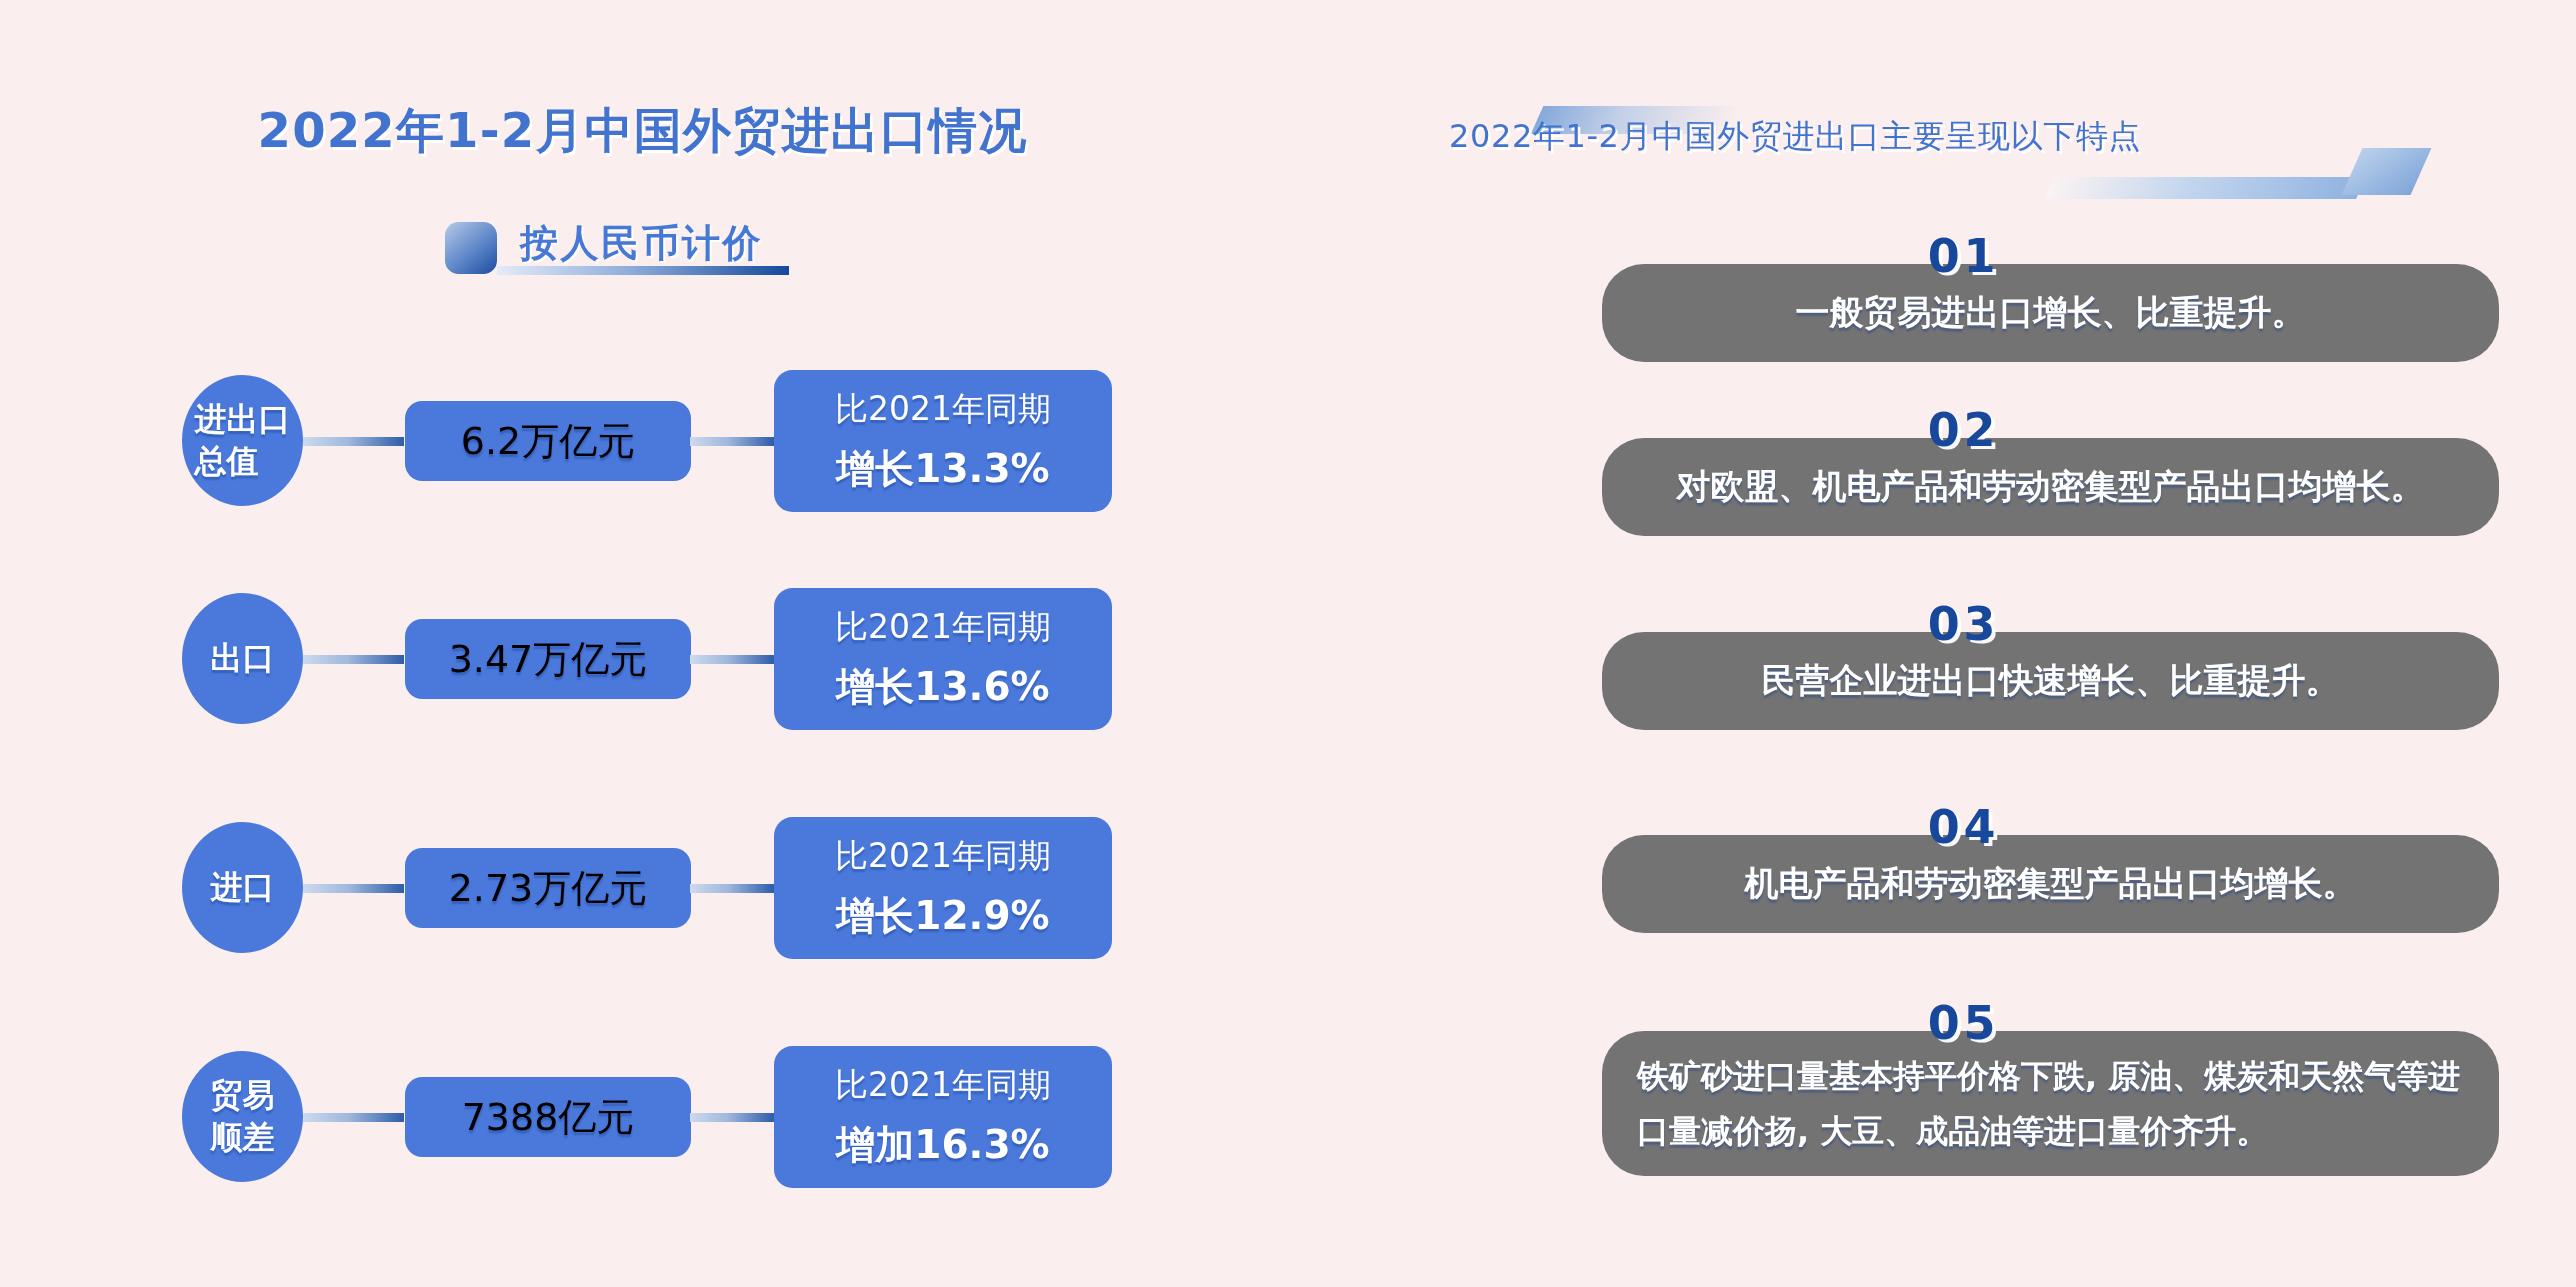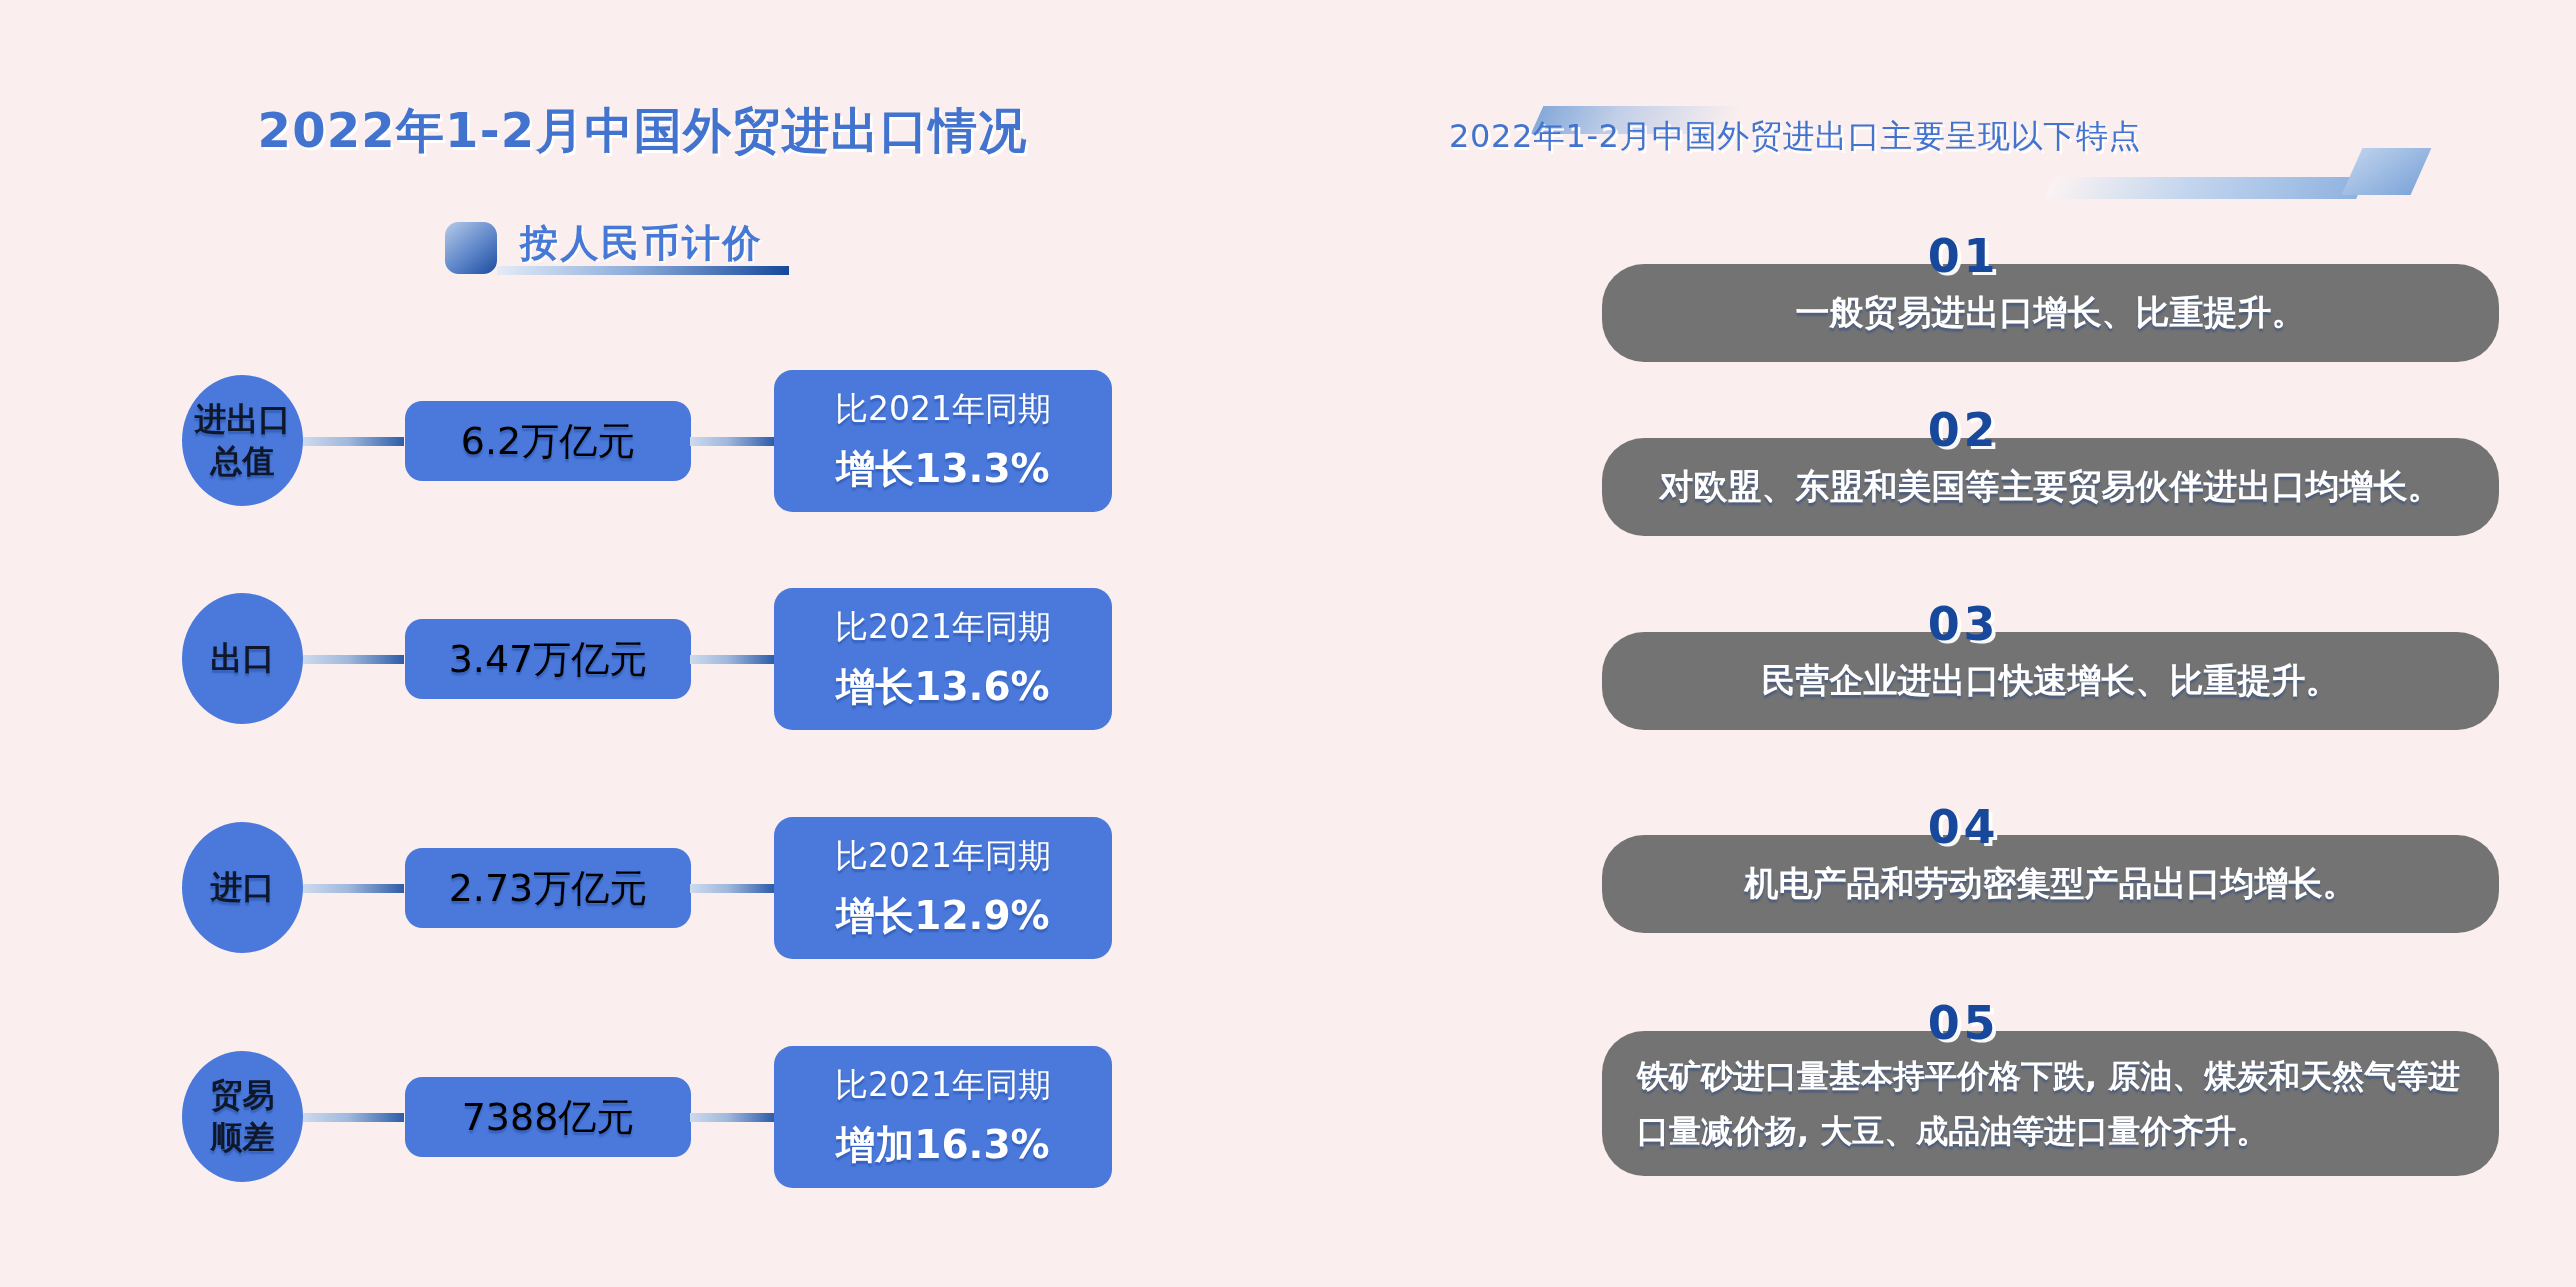--- a/index.html
+++ b/index.html
@@ -28,21 +28,21 @@
   }
 
   .stat-row{position:absolute;left:161px;width:933px;height:198px;}
   .r0{top:342px}.r1{top:560px}.r2{top:789px}.r3{top:1018px}
 
   .stat-circle{
     position:absolute;left:0;top:33px;width:121px;height:131px;border-radius:50%;
     background:#4A79DB;display:flex;align-items:center;justify-content:center;
   }
   .stat-circle span{
-    white-space:pre-line;text-align:center;color:#0f172a;
+    white-space:pre-line;text-align:left;color:#ffffff;
     font-size:32px;font-weight:700;line-height:1.3;
     text-shadow:0 2.5px 1.9px rgba(20,60,140,.4);
   }
   .conn{position:absolute;top:95px;height:8.7px;
     background:linear-gradient(90deg,#CDDAEE 0%,#9FB8DC 45%,#2E5CA9 100%);}
   .conn-a{left:121px;width:101px;}
   .conn-b{left:508px;width:84px;}
 
   .stat-value-pill{
     position:absolute;left:223px;top:59px;width:286px;height:80px;border-radius:17.3px;
@@ -187,21 +187,21 @@
     <div class="deco deco-br-block"></div>
     <h2 class="right-title">2022年1-2月中国外贸进出口主要呈现以下特点</h2>
 
     <div class="feature-number n0">01</div>
     <div class="feature-pill p0">
       <span>一般贸易进出口增长、比重提升。</span>
     </div>
 
     <div class="feature-number n1">02</div>
     <div class="feature-pill p1">
-      <span>对欧盟、东盟和美国等主要贸易伙伴进出口均增长。</span>
+      <span>对欧盟、机电产品和劳动密集型产品出口均增长。</span>
     </div>
 
     <div class="feature-number n2">03</div>
     <div class="feature-pill p2">
       <span>民营企业进出口快速增长、比重提升。</span>
     </div>
 
     <div class="feature-number n3">04</div>
     <div class="feature-pill p3">
       <span>机电产品和劳动密集型产品出口均增长。</span>

